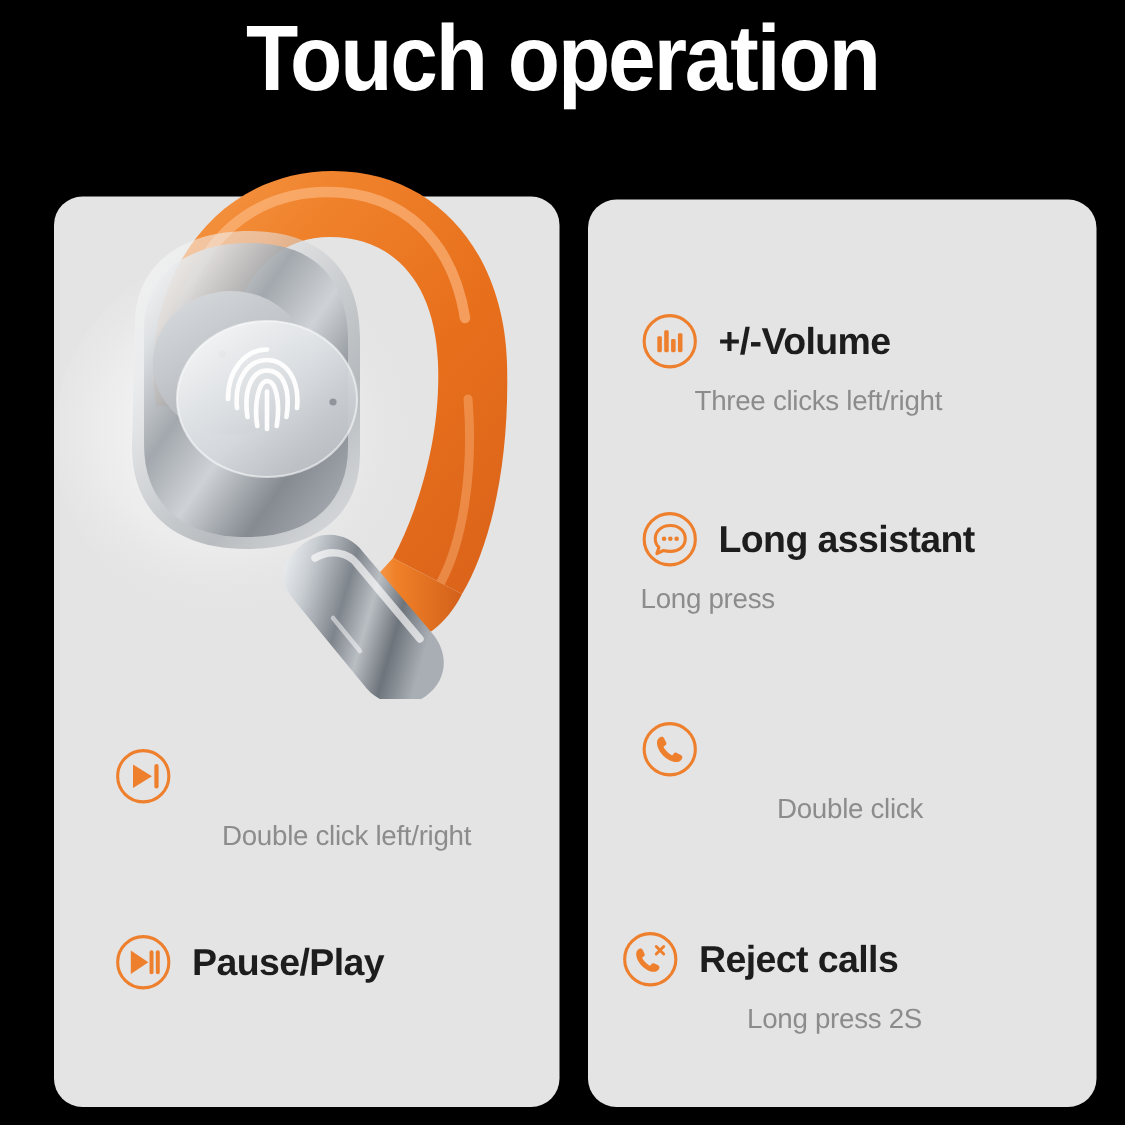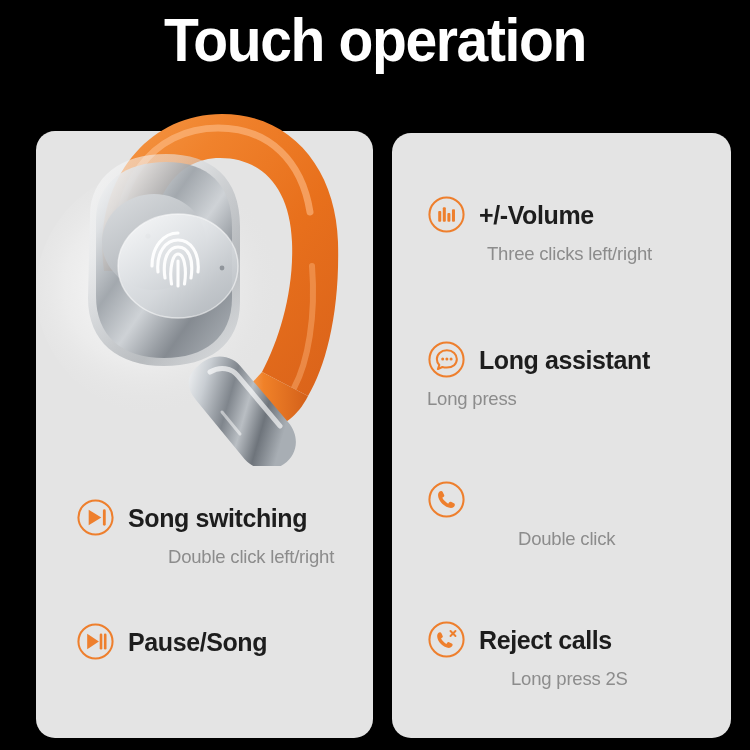--- a/index.html
+++ b/index.html
@@ -70,32 +70,32 @@
     font-size:18.5px;
     color:#8c8c8c;
     letter-spacing:-0.2px;
     white-space:nowrap;
     line-height:24px;
     margin-top:8px;
   }
 
   
   .f-song  { left:76px;  top:498px; }
-  .f-song  .feature-sub { margin-left:92px; }
+  .f-song  .feature-sub { margin-left:72px; }
   .f-pause { left:76px;  top:622px; }
   .f-pause .feature-sub { margin-left:60px; }
 
   
-  .f-volume { left:427px; top:195px; }
-  .f-volume .feature-sub { margin-left:60px; }
+  .f-volume { left:427px; top:208px; }
+  .f-volume .feature-sub { margin-left:36px; }
   .f-voice  { left:427px; top:340px; }
   .f-voice  .feature-sub { }
   .f-answer { left:427px; top:480px; }
   .f-answer .feature-sub { margin-left:91px; }
-  .f-reject { left:427px; top:620px; }
+  .f-reject { left:414px; top:620px; }
   .f-reject .feature-sub { margin-left:84px; }
 </style>
 </head>
 <body>
 
 <div class="page-title">Touch operation</div>
 
 <div class="card card-left"></div>
 <div class="card card-right"></div>
 
@@ -212,36 +212,35 @@
 
 <div class="feature f-song">
   <div class="feature-head">
     <span class="feature-icon">
       <svg viewBox="0 0 40 40" width="39" height="39" xmlns="http://www.w3.org/2000/svg">
         <circle cx="20" cy="20" r="17.5" fill="none" stroke="#ee7f2d" stroke-width="2.1"></circle>
         <path d="M 13 12 L 26 20 L 13 28 Z" fill="#ee7f2d"></path>
         <rect x="27.6" y="11.6" width="2.9" height="16.8" rx="1.4" fill="#ee7f2d"></rect>
       </svg>
     </span>
-    <span class="feature-title">Song switching</span>
   </div>
   <div class="feature-sub">Double click left/right</div>
 </div>
 
 <div class="feature f-pause">
   <div class="feature-head">
     <span class="feature-icon">
       <svg viewBox="0 0 40 40" width="39" height="39" xmlns="http://www.w3.org/2000/svg">
         <circle cx="20" cy="20" r="17.5" fill="none" stroke="#ee7f2d" stroke-width="2.1"></circle>
         <path d="M 11.5 12 L 23.5 20 L 11.5 28 Z" fill="#ee7f2d"></path>
         <rect x="24.3" y="11.8" width="2.7" height="16.4" rx="1.3" fill="#ee7f2d"></rect>
         <rect x="28.6" y="11.8" width="2.7" height="16.4" rx="1.3" fill="#ee7f2d"></rect>
       </svg>
     </span>
-    <span class="feature-title">Pause/Song</span>
+    <span class="feature-title">Pause/Play</span>
   </div>
 </div>
 
 <div class="feature f-volume">
   <div class="feature-head">
     <span class="feature-icon">
       <svg viewBox="0 0 40 40" width="39" height="39" xmlns="http://www.w3.org/2000/svg">
         <circle cx="20" cy="20" r="17.5" fill="none" stroke="#ee7f2d" stroke-width="2.1"></circle>
         <rect x="11.5" y="16.5" width="3.1" height="11" rx="1" fill="#ee7f2d"></rect>
         <rect x="16.2" y="12.5" width="3.1" height="15" rx="1" fill="#ee7f2d"></rect>

